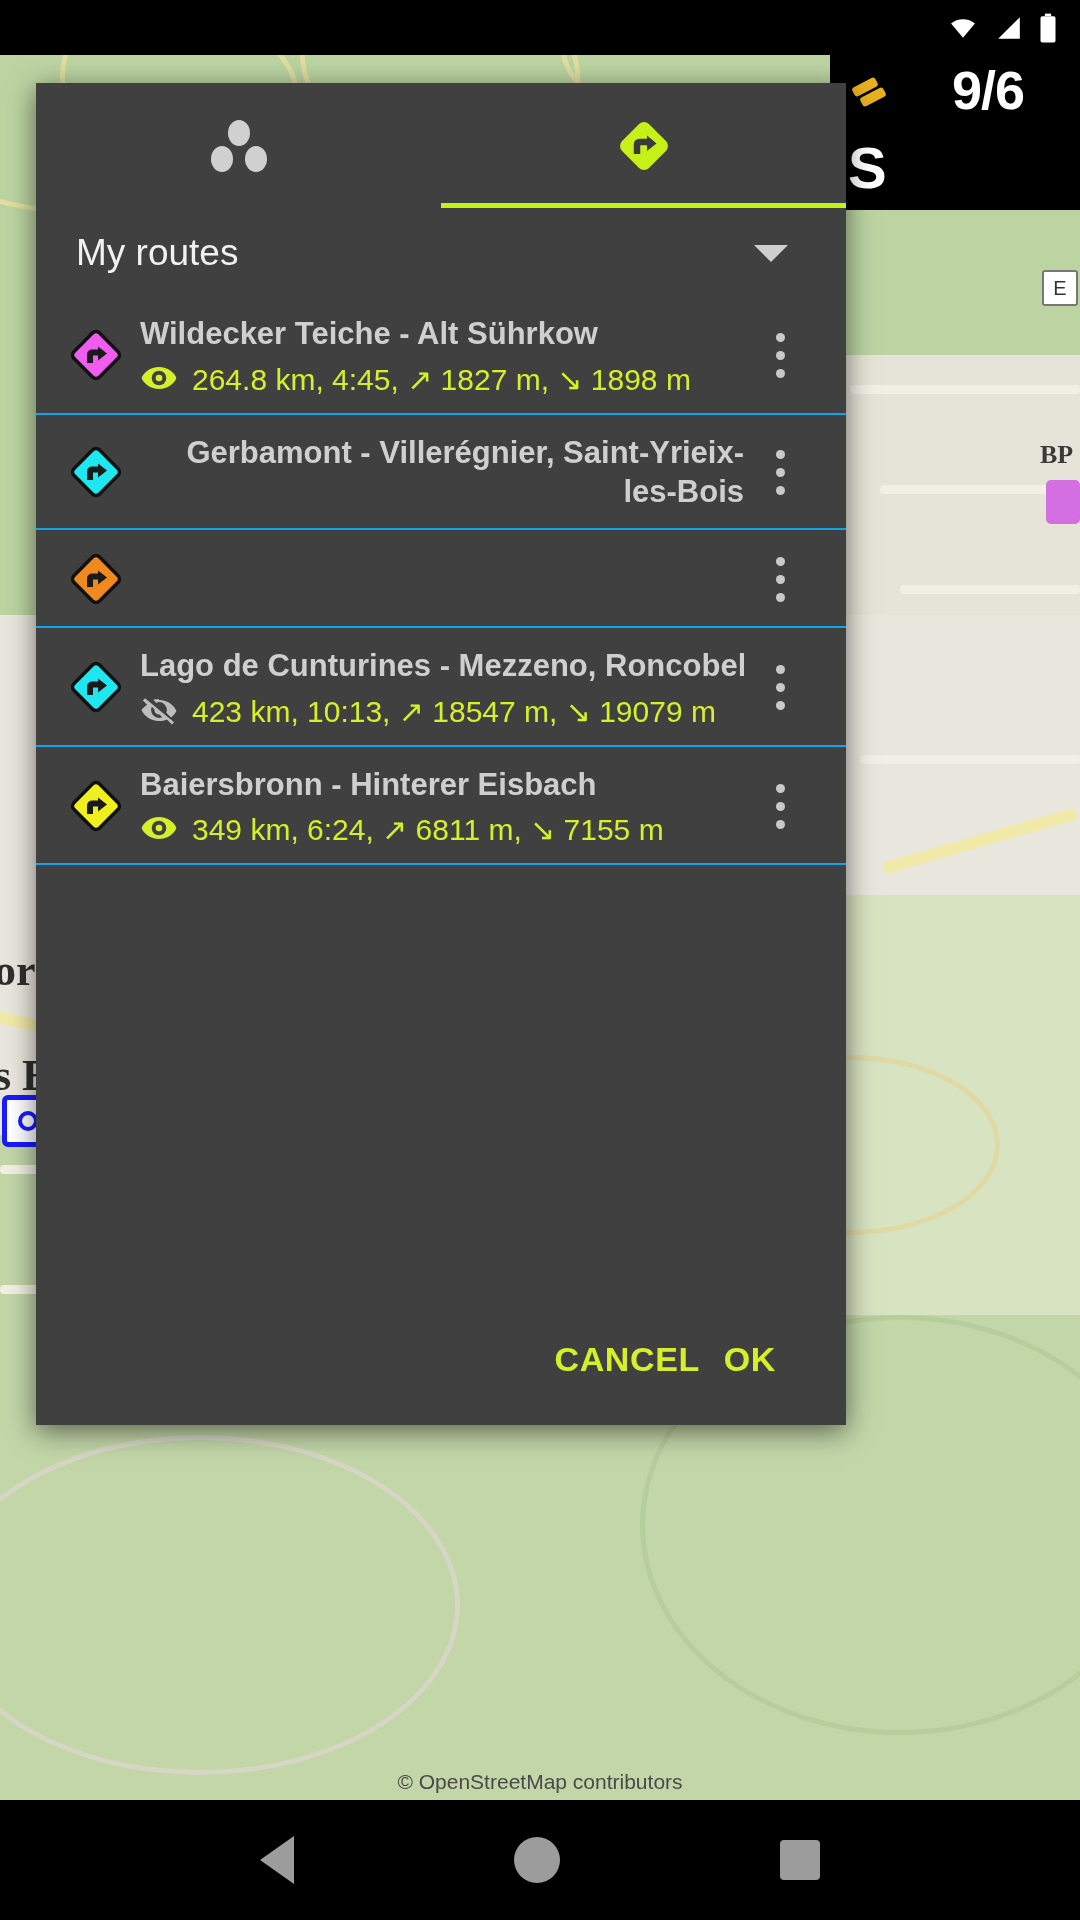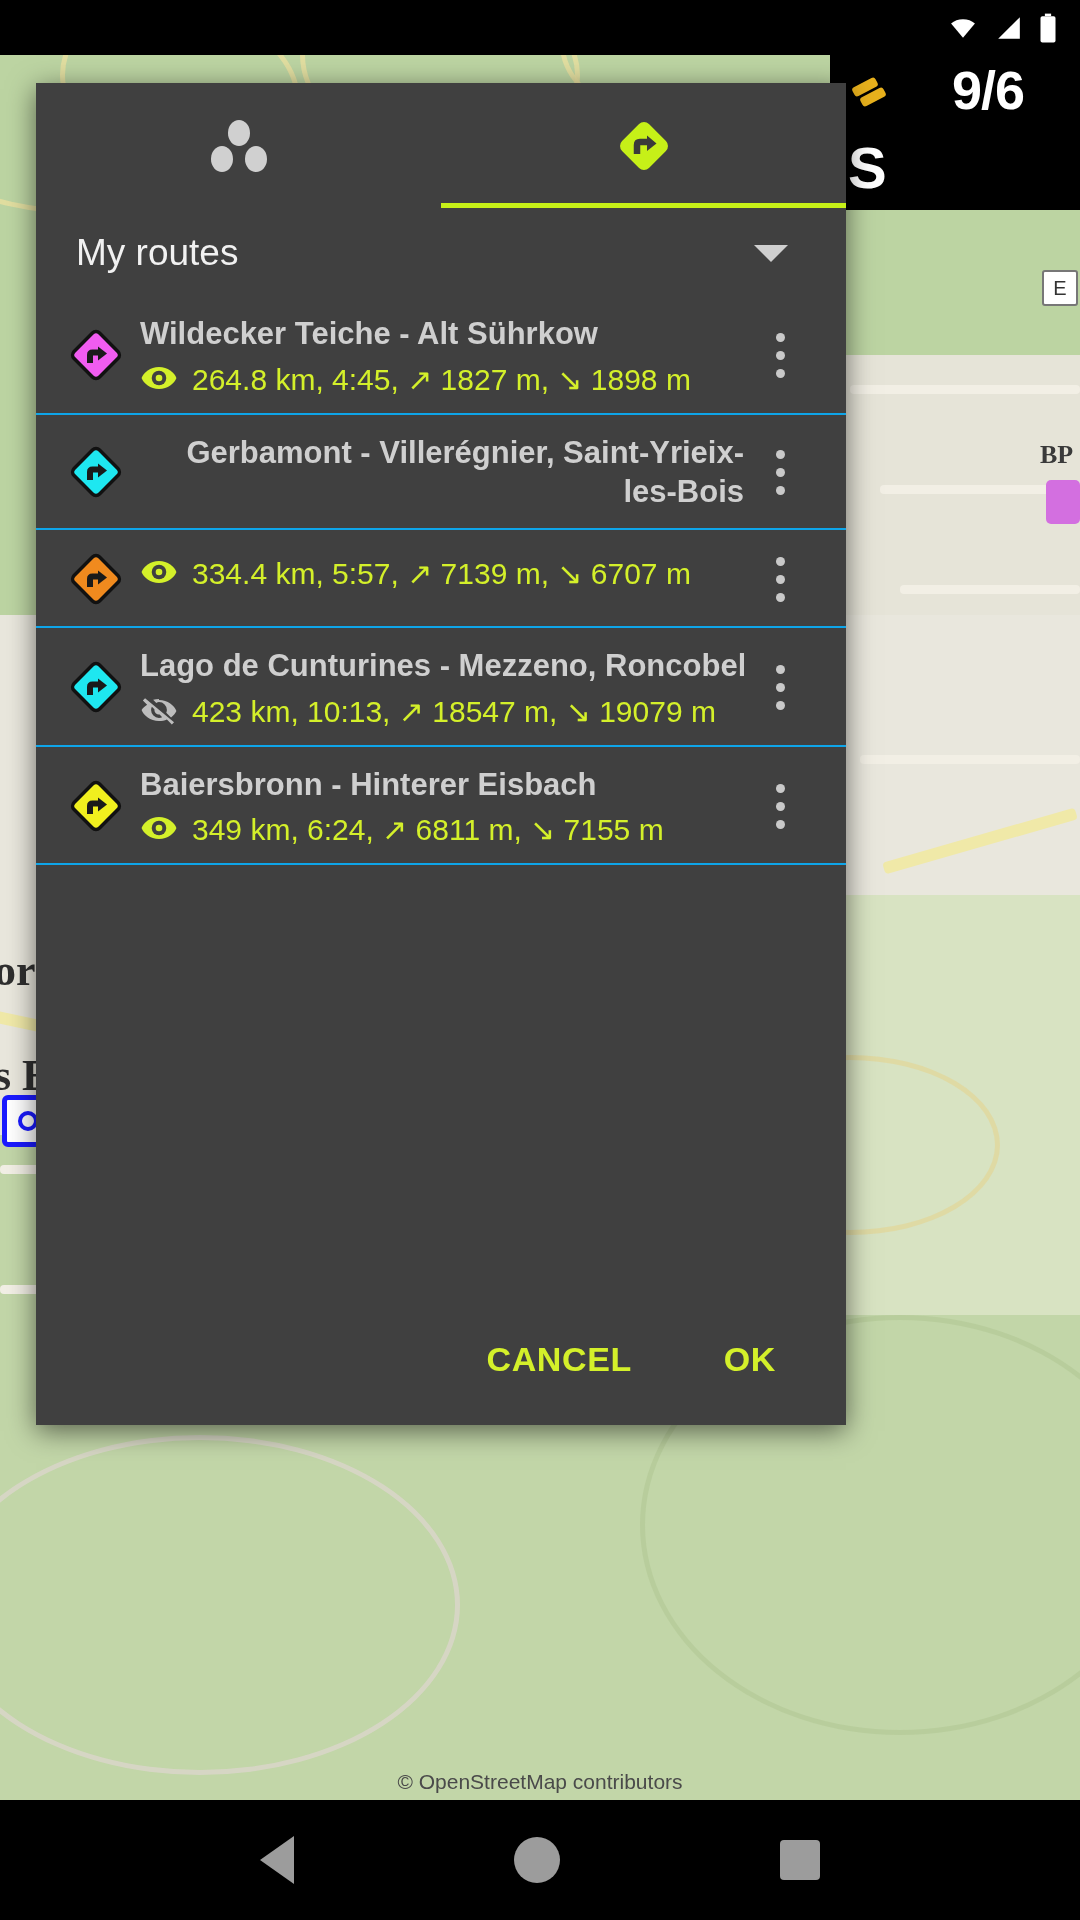--- a/index.html
+++ b/index.html
@@ -177,21 +177,21 @@
   }
   .kebab { width: 8px; display:flex; flex-direction:column; gap: 9px; align-items:center; }
   .kebab i { width: 9px; height: 9px; border-radius:50%; background:#c9c9c9; display:block; }
 
   .eye-icon { width: 38px; height: 38px; flex: 0 0 38px; }
 
   
   .dialog-spacer { flex: 1 1 auto; }
   .dialog-actions {
     display:flex; justify-content:flex-end; align-items:center;
-    gap: 92px; padding: 0 70px 46px 0;
+    gap: 24px; padding: 0 70px 46px 0;
   }
   .btn-text {
     color: #d4f02a; font-size: 34px; font-weight: 700; letter-spacing: .6px;
     background: none; border: none; cursor: pointer;
     font-family: "Liberation Sans", sans-serif;
   }
 
   
   .navbar {
     position:absolute; left:0; bottom:0; width:1080px; height:120px;
@@ -364,30 +364,20 @@
 
       <div class="route-row">
         <div class="icon-col">
           <svg width="62" height="62" viewBox="0 0 62 62">
             <rect x="13" y="13" width="36" height="36" rx="5" transform="rotate(45 31 31)" fill="#f08a1e" stroke="#111" stroke-width="3.5"></rect>
             <path d="M25 39 L25 31 Q25 28.5 27.5 28.5 L36 28.5" stroke="#1a1a1a" stroke-width="6" fill="none"></path>
             <path d="M33 22.5 L42 29.5 L33 36.5 Z" fill="#1a1a1a"></path>
           </svg>
         </div>
         <div class="text-col">
-          <div class="route-stats">
-            <span class="eye-icon">
-              <svg width="38" height="38" viewBox="0 0 24 24">
-                <path fill="#d4f02a" d="M12 5C6.5 5 2.2 8.6 1 12c1.2 3.4 5.5 7 11 7s9.8-3.6 11-7c-1.2-3.4-5.5-7-11-7z"></path>
-                <circle cx="12" cy="12" r="4.6" fill="#404040"></circle>
-                <circle cx="12" cy="12" r="2.1" fill="#d4f02a"></circle>
-              </svg>
-            </span>
-            <span class="stat-text">334.4 km, 5:57, ↗ 7139 m, ↘ 6707 m</span>
-          </div>
         </div>
         <div class="menu-col">
           <span class="kebab">
               <i></i>
               <i></i>
               <i></i>
             </span>
         </div>
       </div>
 

